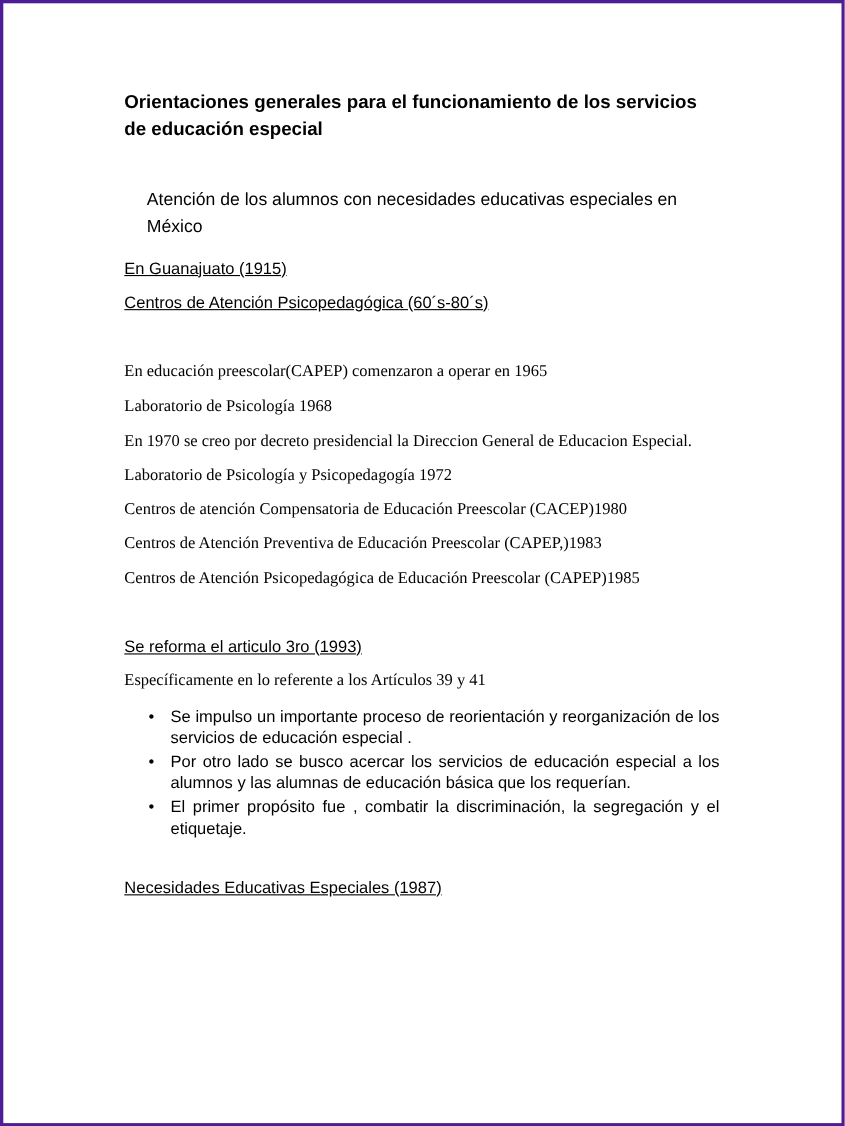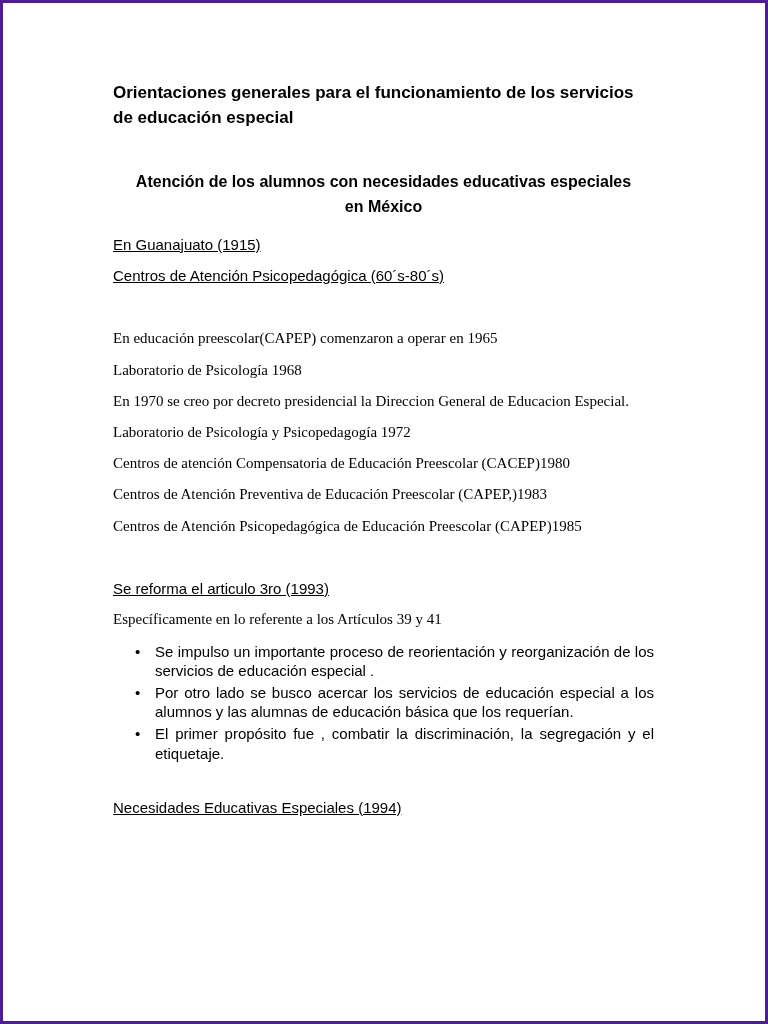--- a/index.html
+++ b/index.html
@@ -23,23 +23,22 @@
     padding: 78px 111px 0 110px;
   }
   .doc-title {
     font-size: 17px;
     font-weight: bold;
     line-height: 1.45;
     margin: 0 0 40px 0;
   }
   .doc-subtitle {
     font-size: 16px;
-    font-weight: bold;
+    font-weight: normal;
     line-height: 1.55;
-    text-align: center;
     max-width: 500px;
     margin: 0 auto 16px auto;
   }
   .section-heading {
     font-size: 15px;
     font-weight: normal;
     text-decoration: underline;
     line-height: 1.25;
     margin: 0 0 12px 0;
   }
@@ -109,16 +108,16 @@
     <h3 class="section-heading heading-gap-before">Se reforma el articulo 3ro (1993)</h3>
 
     <p class="body-par">Específicamente en lo referente a los Artículos 39 y 41</p>
 
     <ul class="bullet-list">
       <li>Se impulso un importante proceso de reorientación y reorganización de los servicios de educación especial .</li>
       <li>Por otro lado se busco acercar los servicios de educación especial a los alumnos y las alumnas de educación básica que los requerían.</li>
       <li>El primer propósito fue , combatir la discriminación, la segregación y el etiquetaje.</li>
     </ul>
 
-    <h3 class="section-heading heading-necesidades">Necesidades Educativas Especiales (1994)</h3>
+    <h3 class="section-heading heading-necesidades">Necesidades Educativas Especiales (1987)</h3>
 
   </div>
 </div>
 
 </body></html>

